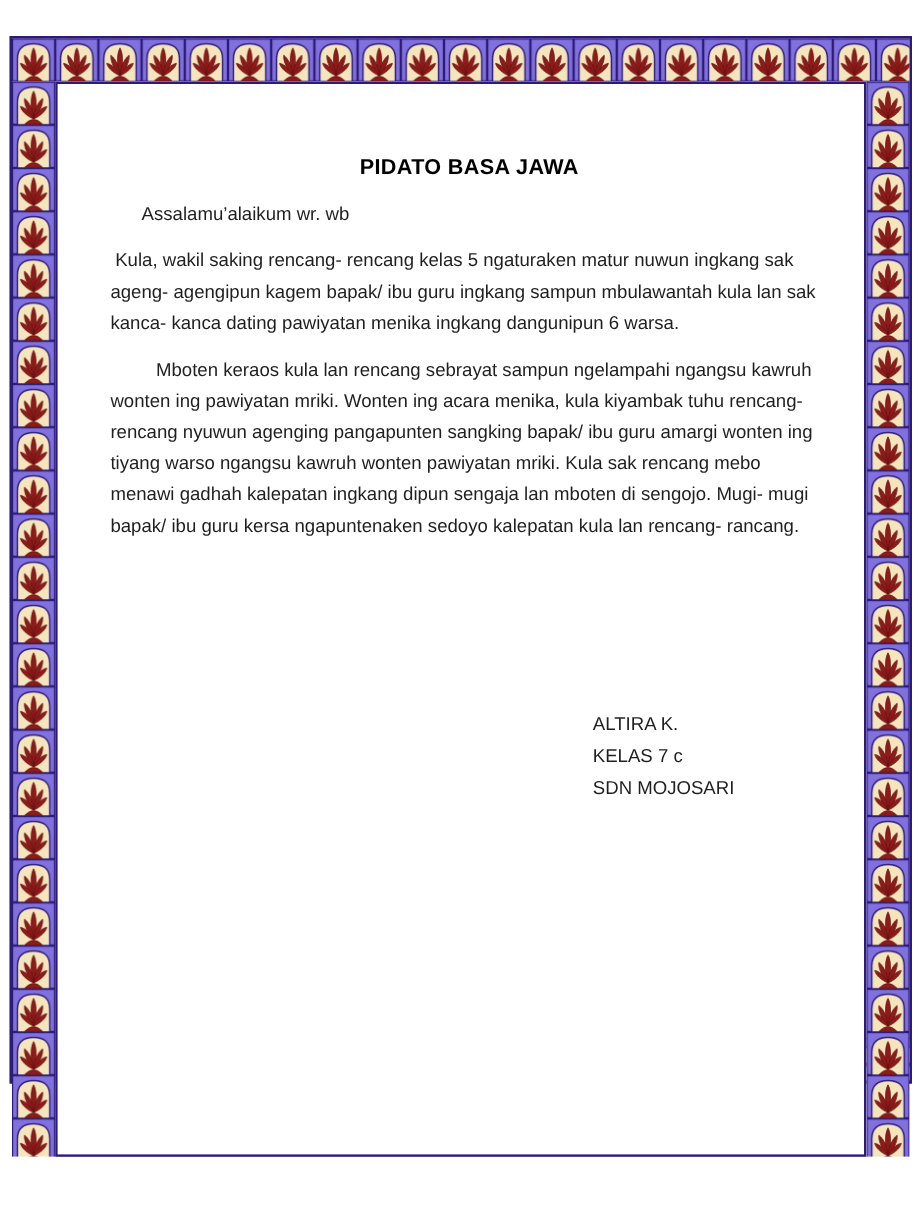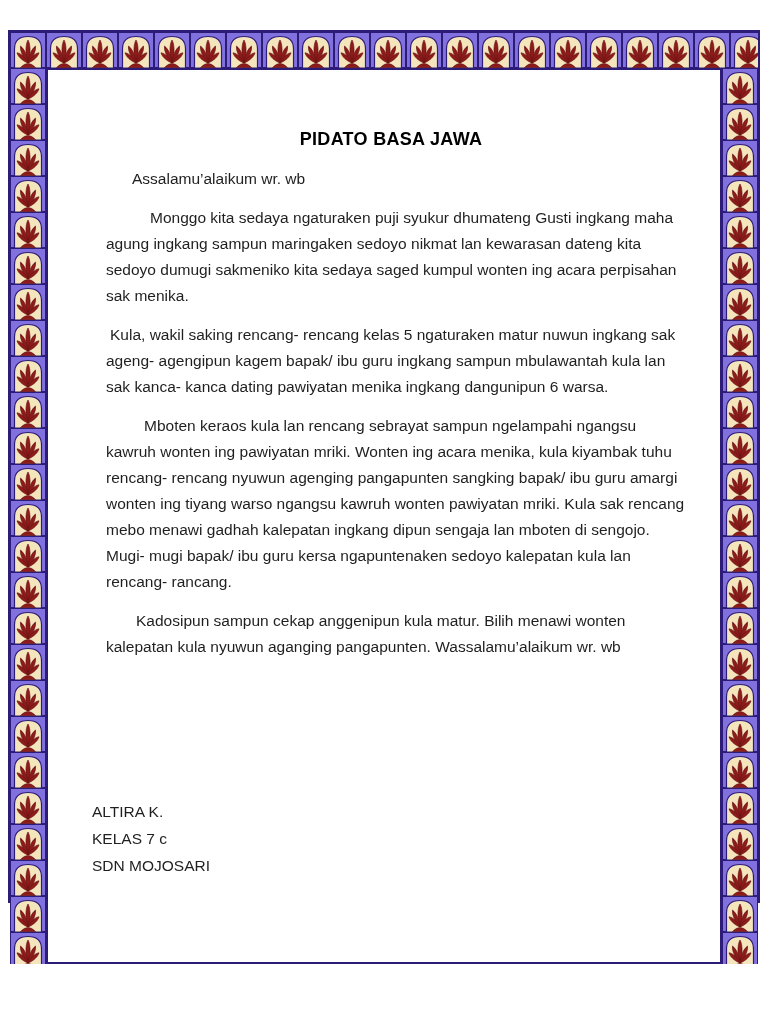--- a/index.html
+++ b/index.html
@@ -29,28 +29,28 @@
   .content{
     position:absolute;left:36px;top:36px;width:676px;height:896px;
     background:var(--page-bg);border:2px solid var(--dark-line);box-sizing:border-box;
     padding:56px 30px 0 44px;color:var(--text);
     font-size:15.5px;line-height:26px;
   }
   .content h1{
     font-size:18px;font-weight:bold;color:#000;text-align:center;
     margin:0 0 14px 0;line-height:26px;letter-spacing:.3px;
   }
-  .content p{margin:0 0 13px 14px;}
+  .content p{margin:0 0 13px 0;}
   .p1{text-indent:26px;}
   .p2{text-indent:40px;}
   .p3{text-indent:44px;}
   .p4{text-indent:4px;}
   .p5{text-indent:38px;}
   .p6{text-indent:30px;}
-  .signature{margin-top:138px;line-height:27px;}
+  .signature{margin-top:138px;margin-left:402px;line-height:27px;}
 </style>
 </head>
 <body>
 
 <div class="page">
 
   <svg class="defs-svg" aria-hidden="true">
     <defs>
       <pattern id="tileP" width="36" height="36" patternUnits="userSpaceOnUse">
         <rect x="0" y="0" width="36" height="36" style="fill:var(--purple);stroke:var(--dark-line);stroke-width:2"></rect>
@@ -78,24 +78,22 @@
       <rect width="100%" height="100%" fill="url(#tileP)"></rect>
     </svg>
     <svg class="strip strip-right">
       <rect width="100%" height="100%" fill="url(#tileP)"></rect>
     </svg>
 
     <div class="content">
       <h1>PIDATO BASA JAWA</h1>
 
       <p class="p1">Assalamu’alaikum wr. wb</p>
-      <p class="p3">Monggo kita sedaya ngaturaken puji syukur dhumateng Gusti ingkang maha agung ingkang sampun maringaken sedoyo nikmat lan kewarasan dateng kita sedoyo dumugi sakmeniko kita sedaya saged kumpul wonten ing acara perpisahan sak menika.</p>
       <p class="p4">Kula, wakil saking rencang- rencang kelas 5 ngaturaken matur nuwun ingkang sak ageng- agengipun kagem bapak/ ibu guru ingkang sampun mbulawantah kula lan sak kanca- kanca dating pawiyatan menika ingkang dangunipun 6 warsa.</p>
       <p class="p5">Mboten keraos kula lan rencang sebrayat sampun ngelampahi ngangsu kawruh wonten ing pawiyatan mriki. Wonten ing acara menika, kula kiyambak tuhu rencang- rencang nyuwun agenging pangapunten sangking bapak/ ibu guru amargi wonten ing tiyang warso ngangsu kawruh wonten pawiyatan mriki. Kula sak rencang mebo menawi gadhah kalepatan ingkang dipun sengaja lan mboten di sengojo. Mugi- mugi bapak/ ibu guru kersa  ngapuntenaken sedoyo kalepatan kula lan rencang- rancang.</p>
-      <p class="p6">Kadosipun sampun cekap anggenipun kula matur. Bilih menawi wonten kalepatan kula nyuwun aganging pangapunten. Wassalamu’alaikum wr. wb</p>
 
       <div class="signature">
         <div>ALTIRA K.</div>
         <div>KELAS 7 c</div>
         <div>SDN MOJOSARI</div>
       </div>
     </div>
   </div>
 </div>
 

